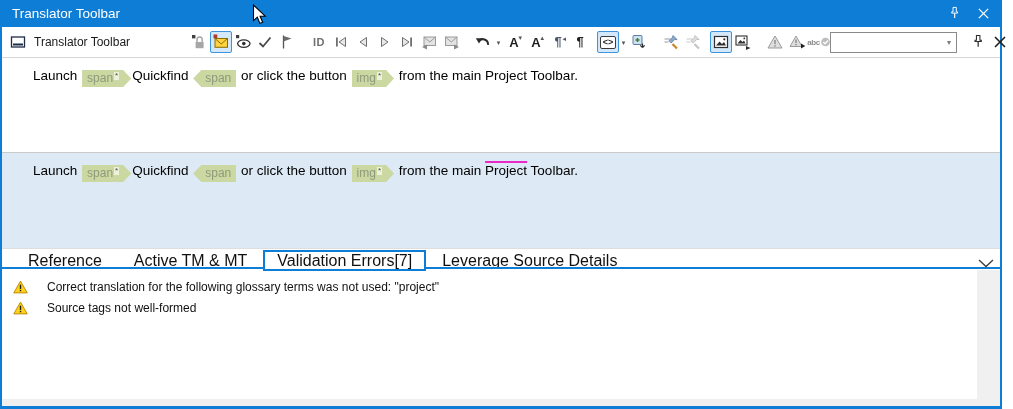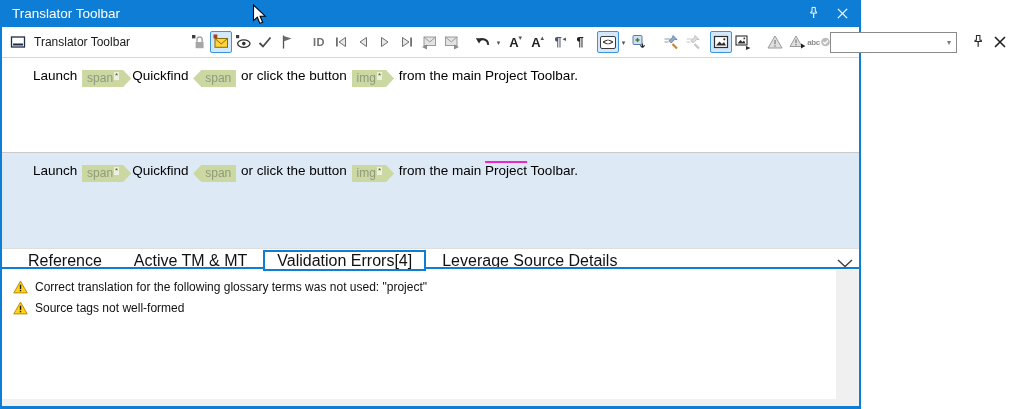--- a/index.html
+++ b/index.html
@@ -1,17 +1,17 @@
 <!DOCTYPE html>
 <html><head>
 <meta charset="utf-8">
 <style>
   html,body{margin:0;padding:0;width:1013px;height:409px;overflow:hidden;
     font-family:"Liberation Sans",sans-serif;background:#fff;}
-  #window{position:relative;width:861px;height:409px;box-sizing:border-box;
+  #window{position:relative;width:1002px;height:409px;box-sizing:border-box;
     border:2px solid #0d7dd6;border-top:none;border-bottom-width:3px;background:#ec4899;}
 
   
   .titlebar{position:absolute;top:0;left:0;right:0;height:27px;background:#0d7dd6;
     color:#fff;display:flex;align-items:center;padding:0 10px;box-sizing:border-box;}
   .titlebar .t-title{font-size:13.5px;}
   .titlebar-controls{margin-left:auto;display:flex;align-items:center;gap:16px;}
   .titlebar-controls svg{display:block;}
 
   
@@ -61,21 +61,21 @@
   .tabline{position:absolute;left:0;right:0;bottom:1px;height:2px;background:#0d7dd6;z-index:1;}
   .tab{font-size:16px;color:#111;height:19px;line-height:19px;margin-top:2px;
     padding:0 16px;z-index:0;}
   .tab.active{border:2px solid #0d7dd6;background:#fff;height:17px;line-height:17px;
     margin-top:1px;padding:0 12px;position:relative;z-index:2;}
   .tab-overflow{position:absolute;right:6px;top:5px;z-index:2;}
 
   
   .error-pane{position:absolute;top:270px;left:0;right:0;height:129px;background:#fff;
     padding-top:6px;box-sizing:border-box;}
-  .err-row{display:flex;align-items:center;gap:7px;height:21px;padding-left:11px;
+  .err-row{display:flex;align-items:center;gap:19px;height:21px;padding-left:11px;
     font-size:12px;color:#111;}
   .err-row svg{flex:none;display:block;}
 
   
   .vscroll{position:absolute;right:0;top:270px;width:23px;height:136px;background:#f0f0f0;}
   .hscroll{position:absolute;left:0;right:0;bottom:0;height:7px;background:#f0f0f0;}
   .cursor{position:absolute;left:250px;top:4px;z-index:99;pointer-events:none;}
 </style>
 </head>
 <body>
@@ -299,21 +299,21 @@
   </div>
 
   <div class="pane target-pane">
     <div class="seg-line"><span>Launch </span><span class="tag open"><span>span</span><span class="tag-star">*</span></span><span>Quickfind </span><span class="tag close"><span>span</span></span><span> or click the button </span><span class="tag open"><span>img</span><span class="tag-star">*</span></span><span> from the main </span><span class="overlined">Project</span><span> Toolbar.</span></div>
   </div>
 
   <div class="tabbar">
     <div class="tabline"></div>
     <div class="tab">Reference</div>
     <div class="tab">Active TM &amp; MT</div>
-    <div class="tab active">Validation Errors[4]</div>
+    <div class="tab active">Validation Errors[7]</div>
     <div class="tab">Leverage Source Details</div>
     <div class="tab-overflow">
       <svg width="16" height="9" viewBox="0 0 16 9">
         <path d="M1 1 L8 7.5 L15 1" fill="none" stroke="#3f3f3f" stroke-width="1.4"></path>
       </svg>
     </div>
   </div>
 
   <div class="error-pane">
     <div class="err-row">

